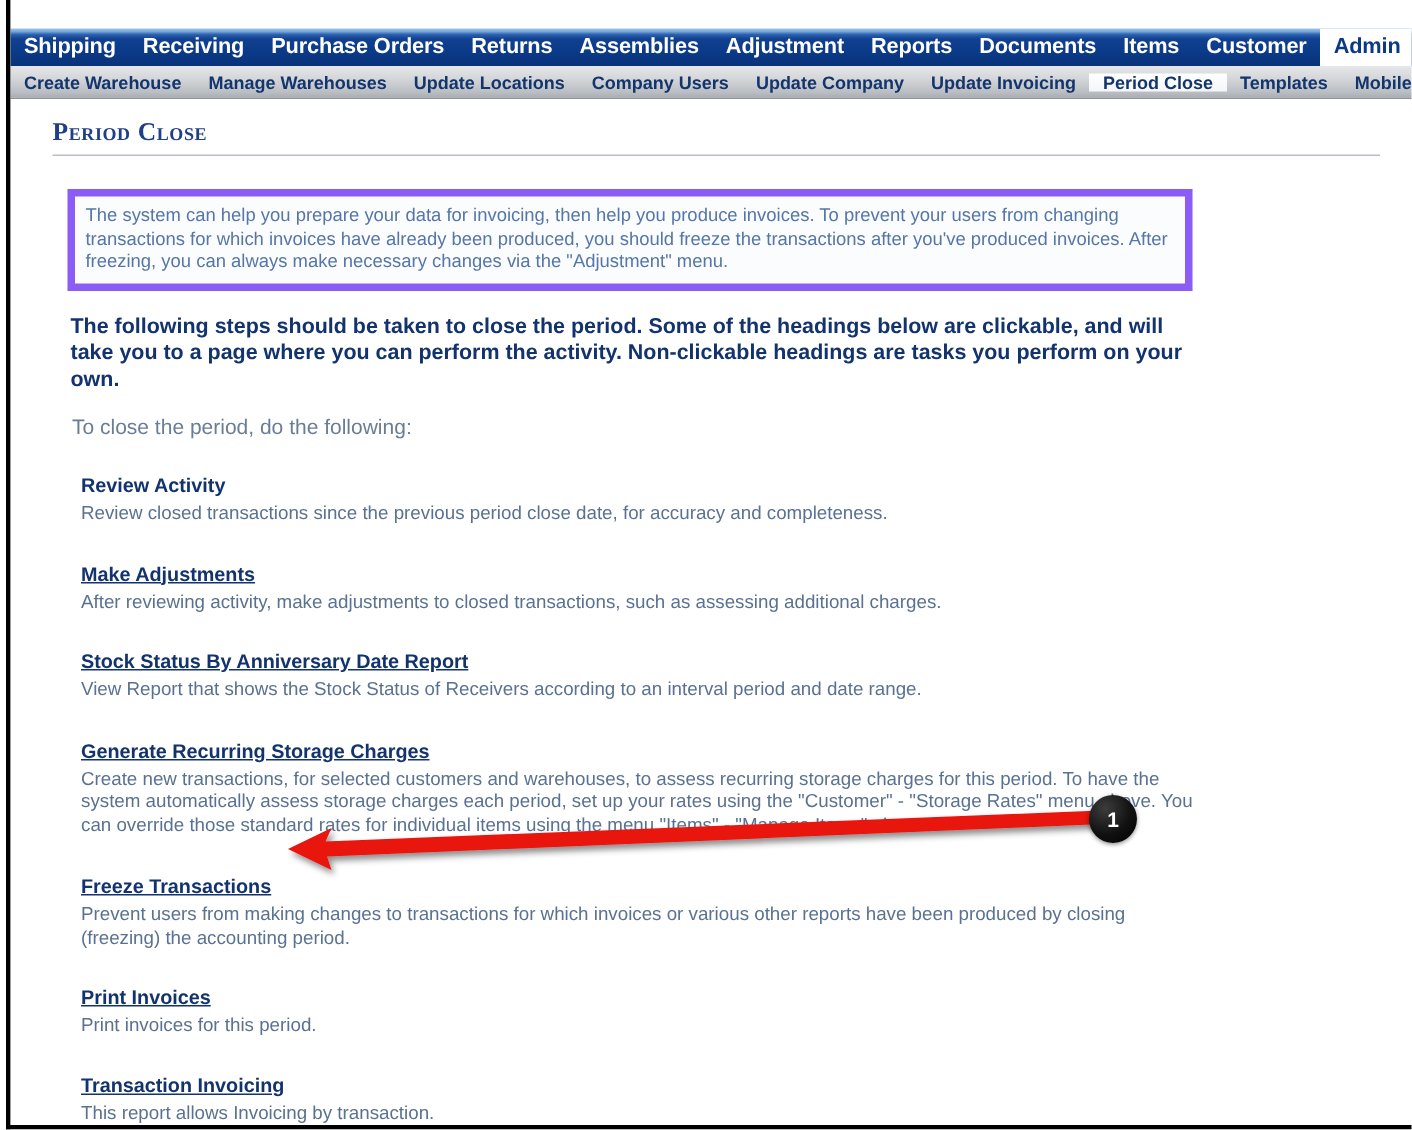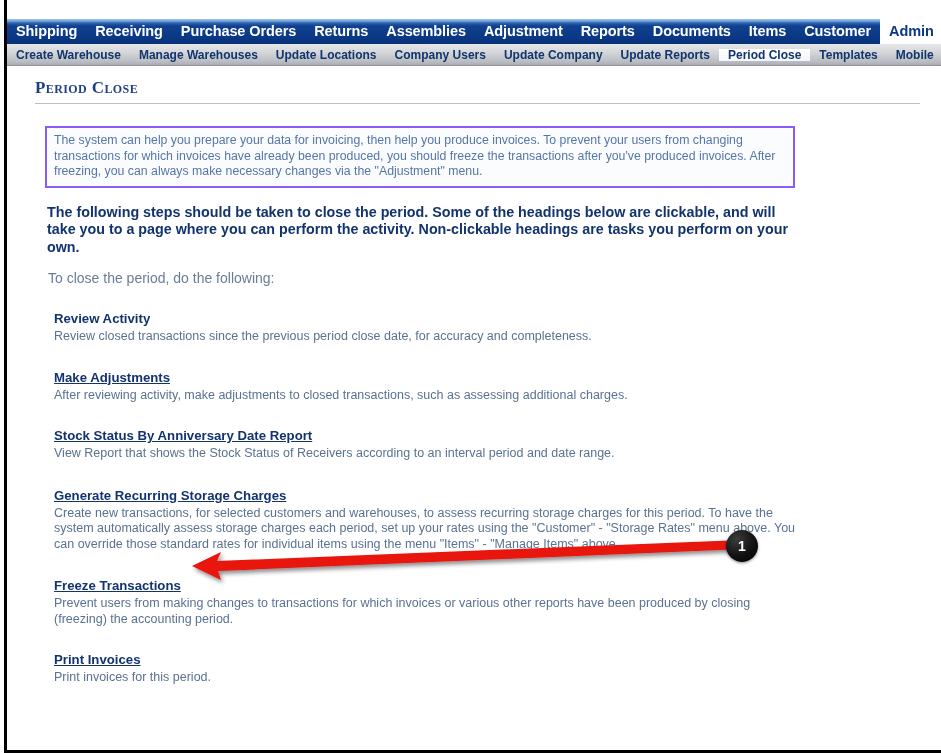--- a/index.html
+++ b/index.html
@@ -109,21 +109,21 @@
     font-weight: bold;
     color: #1f3f86;
     font-variant: small-caps;
     letter-spacing: 0.4px;
   }
 
   #info-box {
     margin: 22px 0 0 38px;
     width: 750px;
     box-sizing: border-box;
-    border: 2px solid #8b5cf6;
+    border: 5px solid #8b5cf6;
     background: #fbfcfe;
     padding: 5px 7px 6px 7px;
     color: #5576a8;
     font-size: 12.3px;
     line-height: 15.5px;
   }
 
   #steps-intro {
     margin: 16px 0 0 40px;
     width: 748px;
@@ -210,21 +210,21 @@
     <div class="nav-item active">Admin</div>
 
   </div>
 
   <div id="sub-nav">
     <div class="subnav-item">Create Warehouse</div>
     <div class="subnav-item">Manage Warehouses</div>
     <div class="subnav-item">Update Locations</div>
     <div class="subnav-item">Company Users</div>
     <div class="subnav-item">Update Company</div>
-    <div class="subnav-item">Update Reports</div>
+    <div class="subnav-item">Update Invoicing</div>
     <div class="subnav-item active">Period Close</div>
     <div class="subnav-item">Templates</div>
     <div class="subnav-item">Mobile</div>
 
   </div>
 
   <div id="content">
 
     <div id="page-title-wrap">
       <span id="page-title">Period Close</span>
@@ -259,20 +259,24 @@
     <div class="step-block" style="margin-top:24px;width:745px;">
       <div class="step-heading link">Freeze Transactions</div>
       <div class="step-desc">Prevent users from making changes to transactions for which invoices or various other reports have been produced by closing (freezing) the accounting period.</div>
     </div>
 
     <div class="step-block">
       <div class="step-heading link">Print Invoices</div>
       <div class="step-desc">Print invoices for this period.</div>
     </div>
 
+    <div class="step-block">
+      <div class="step-heading link">Transaction Invoicing</div>
+      <div class="step-desc">This report allows Invoicing by transaction.</div>
+    </div>
 
   </div>
 
   <div id="annotation-layer">
     <svg width="941" height="753" style="position:absolute;left:0;top:0;">
       <defs>
         <filter id="arrowShadow" x="-20%" y="-40%" width="150%" height="220%">
           <feDropShadow dx="2" dy="3" stdDeviation="2" flood-color="#000000" flood-opacity="0.45"></feDropShadow>
         </filter>
       </defs>

